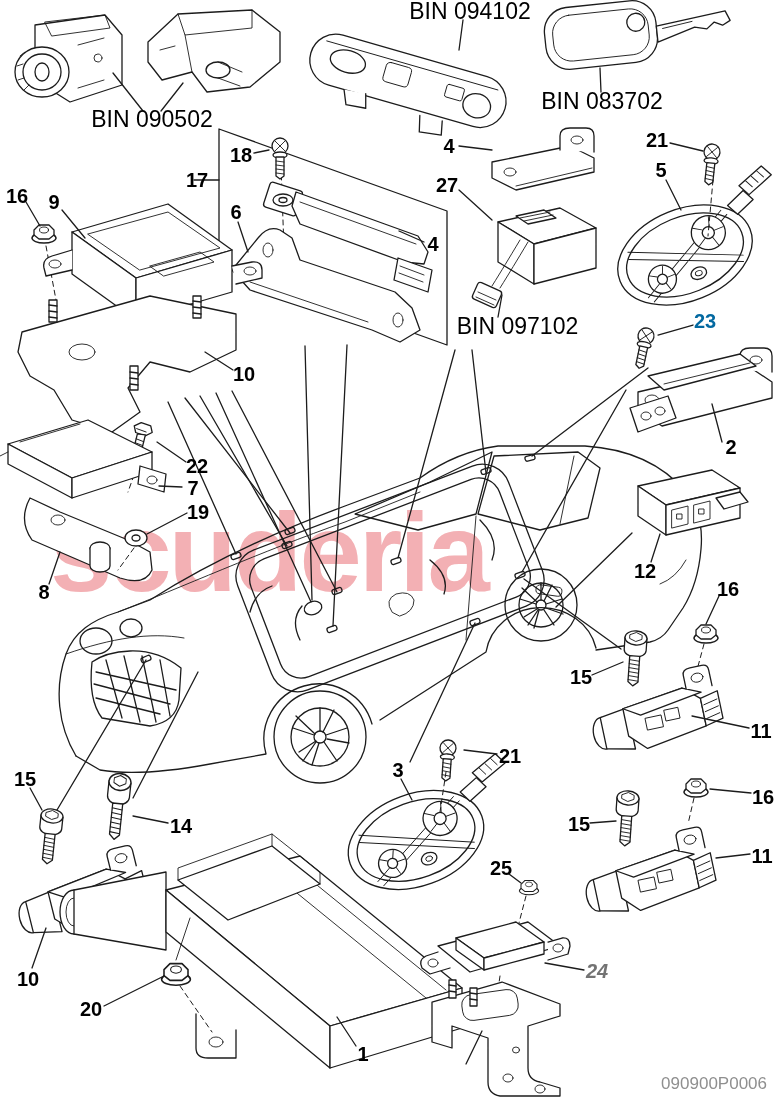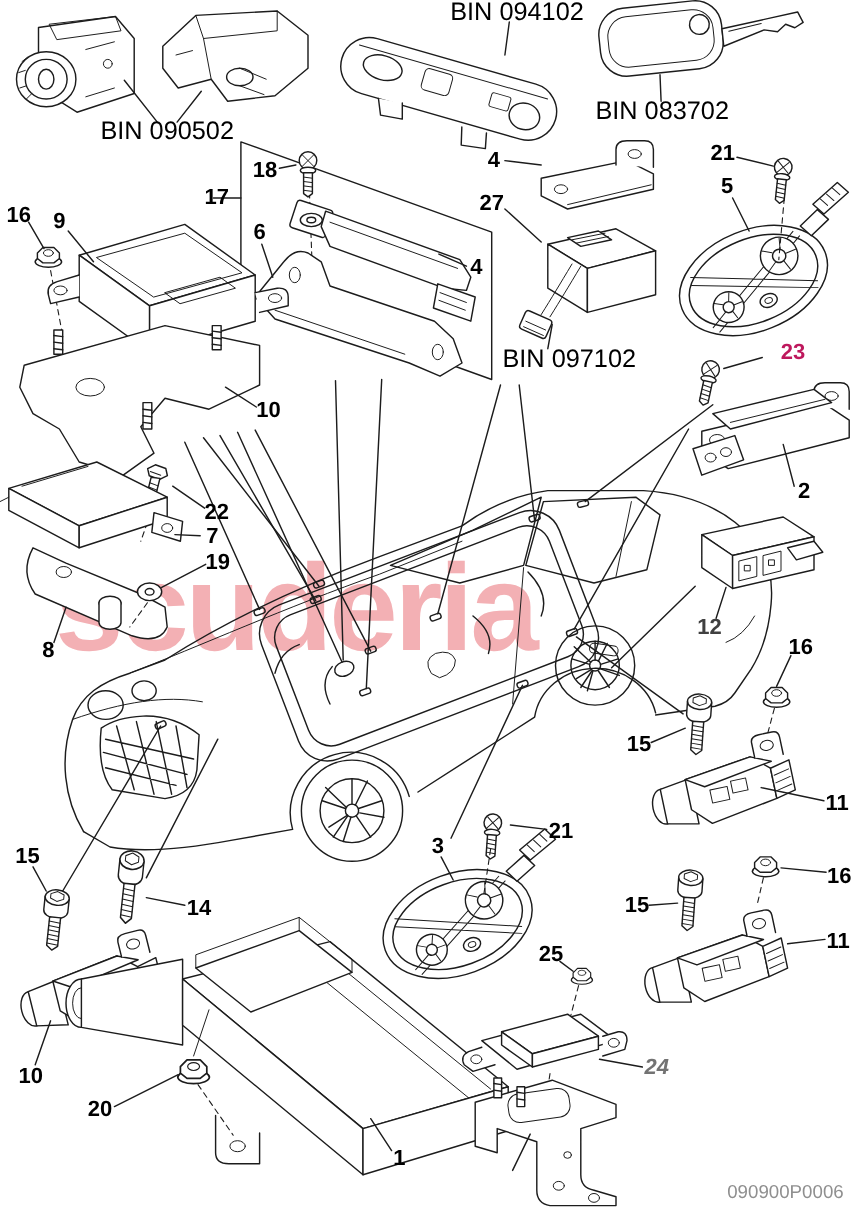--- a/index.html
+++ b/index.html
@@ -436,23 +436,23 @@
       <div class="callout" style="left: 241px; top: 155px; color: rgb(0, 0, 0);">18</div>
       <div class="callout" style="left: 17px; top: 196px; color: rgb(0, 0, 0);">16</div>
       <div class="callout" style="left: 54px; top: 202px; color: rgb(0, 0, 0);">9</div>
       <div class="callout" style="left: 236px; top: 212px; color: rgb(0, 0, 0);">6</div>
       <div class="callout" style="left: 433px; top: 244px; color: rgb(0, 0, 0);">4</div>
       <div class="callout" style="left: 244px; top: 374px; color: rgb(0, 0, 0);">10</div>
       <div class="callout" style="left: 449px; top: 146px; color: rgb(0, 0, 0);">4</div>
       <div class="callout" style="left: 447px; top: 185px; color: rgb(0, 0, 0);">27</div>
       <div class="callout" style="left: 657px; top: 140px; color: rgb(0, 0, 0);">21</div>
       <div class="callout" style="left: 661px; top: 170px; color: rgb(0, 0, 0);">5</div>
-      <div class="callout" style="left: 721px; top: 321px; color: #be185d;">23</div>
+      <div class="callout" style="left: 705px; top: 321px; color: #0369a1;">23</div>
       <div class="callout" style="left: 731px; top: 447px; color: rgb(0, 0, 0);">2</div>
-      <div class="callout" style="left: 645px; top: 571px; color: #404040;">12</div>
+      <div class="callout" style="left: 645px; top: 571px; color: #000000;">12</div>
       <div class="callout" style="left: 728px; top: 589px; color: rgb(0, 0, 0);">16</div>
       <div class="callout" style="left: 581px; top: 677px; color: rgb(0, 0, 0);">15</div>
       <div class="callout" style="left: 761px; top: 731px; color: rgb(0, 0, 0);">11</div>
       <div class="callout" style="left: 763px; top: 797px; color: rgb(0, 0, 0);">16</div>
       <div class="callout" style="left: 579px; top: 824px; color: rgb(0, 0, 0);">15</div>
       <div class="callout" style="left: 762px; top: 856px; color: rgb(0, 0, 0);">11</div>
       <div class="callout" style="left: 197px; top: 466px; color: rgb(0, 0, 0);">22</div>
       <div class="callout" style="left: 193px; top: 488px; color: rgb(0, 0, 0);">7</div>
       <div class="callout" style="left: 198px; top: 512px; color: rgb(0, 0, 0);">19</div>
       <div class="callout" style="left: 44px; top: 592px; color: rgb(0, 0, 0);">8</div>

